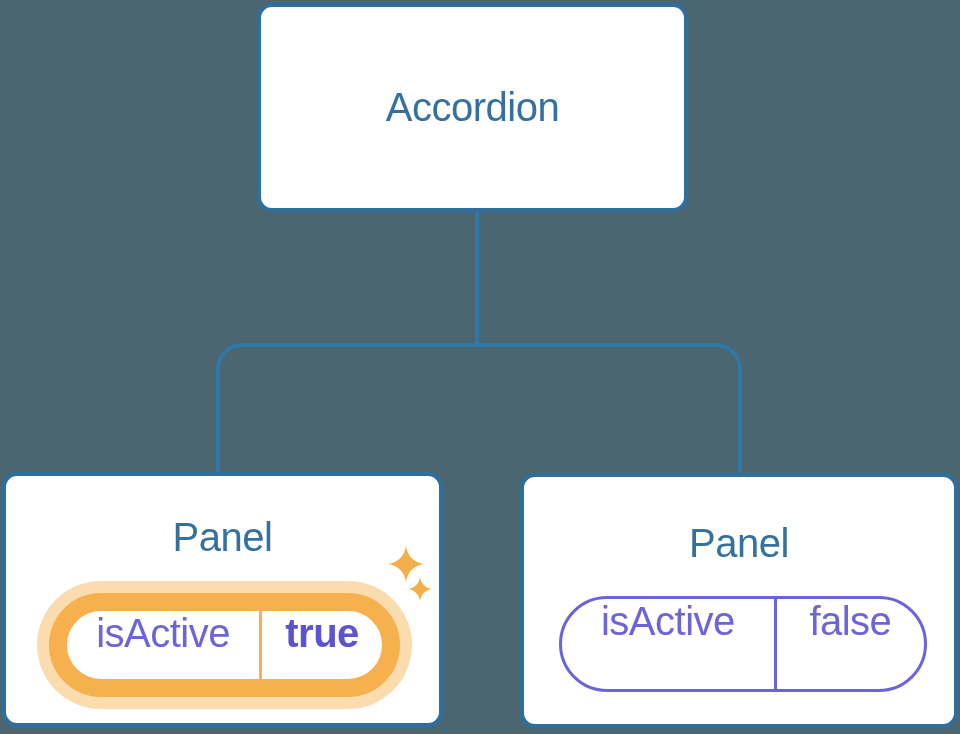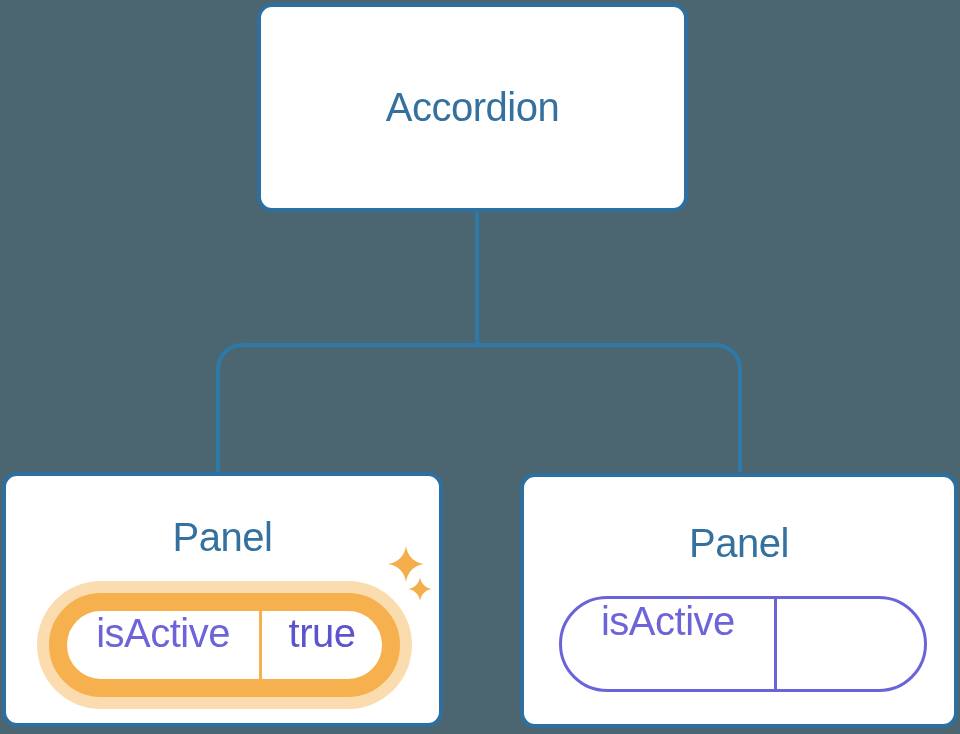--- a/index.html
+++ b/index.html
@@ -78,21 +78,21 @@
     left:35px;top:119px;width:368px;height:96px;
     border:3px solid var(--pill-border-inactive);
   }
   .pill-cell{
     display:flex;align-items:center;justify-content:center;
     font-size:40px;letter-spacing:-0.5px;color:var(--state-text);
   }
   .pill-active .pill-key{flex:0 0 61%;}
   .pill-inactive .pill-key{flex:0 0 58.5%;}
   .pill-value{flex:1 1 auto;}
-  .pill-value-active{font-weight:400;color:var(--state-value-active);}
+  .pill-value-active{font-weight:700;color:var(--state-value-active);}
   .pill-divider{flex:0 0 3px;align-self:stretch;}
   .pill-active .pill-divider{background:var(--pill-border-active);}
   .pill-inactive .pill-divider{background:var(--pill-border-inactive);}
 
   
   .sparkle{position:absolute;z-index:5;fill:var(--sparkle);}
   .sparkle-large{left:388px;top:546px;width:36px;height:36px;}
   .sparkle-small{left:408px;top:577px;width:24px;height:24px;}
 </style>
 </head>
@@ -114,20 +114,21 @@
       <span class="pill-divider"></span>
       <span class="pill-cell pill-value pill-value-active">true</span>
     </div>
   </div>
 
   <div class="node panel panel-right">
     <div class="panel-title">Panel</div>
     <div class="pill pill-inactive">
       <span class="pill-cell pill-key">isActive</span>
       <span class="pill-divider"></span>
+      <span class="pill-cell pill-value">false</span>
     </div>
   </div>
 
   <svg class="sparkle sparkle-large" viewBox="0 0 40 40" aria-hidden="true">
     <path d="M20 0 C21.6 11 29 18.4 40 20 C29 21.6 21.6 29 20 40 C18.4 29 11 21.6 0 20 C11 18.4 18.4 11 20 0 Z"></path>
   </svg>
   <svg class="sparkle sparkle-small" viewBox="0 0 40 40" aria-hidden="true">
     <path d="M20 0 C21.6 11 29 18.4 40 20 C29 21.6 21.6 29 20 40 C18.4 29 11 21.6 0 20 C11 18.4 18.4 11 20 0 Z"></path>
   </svg>
 

